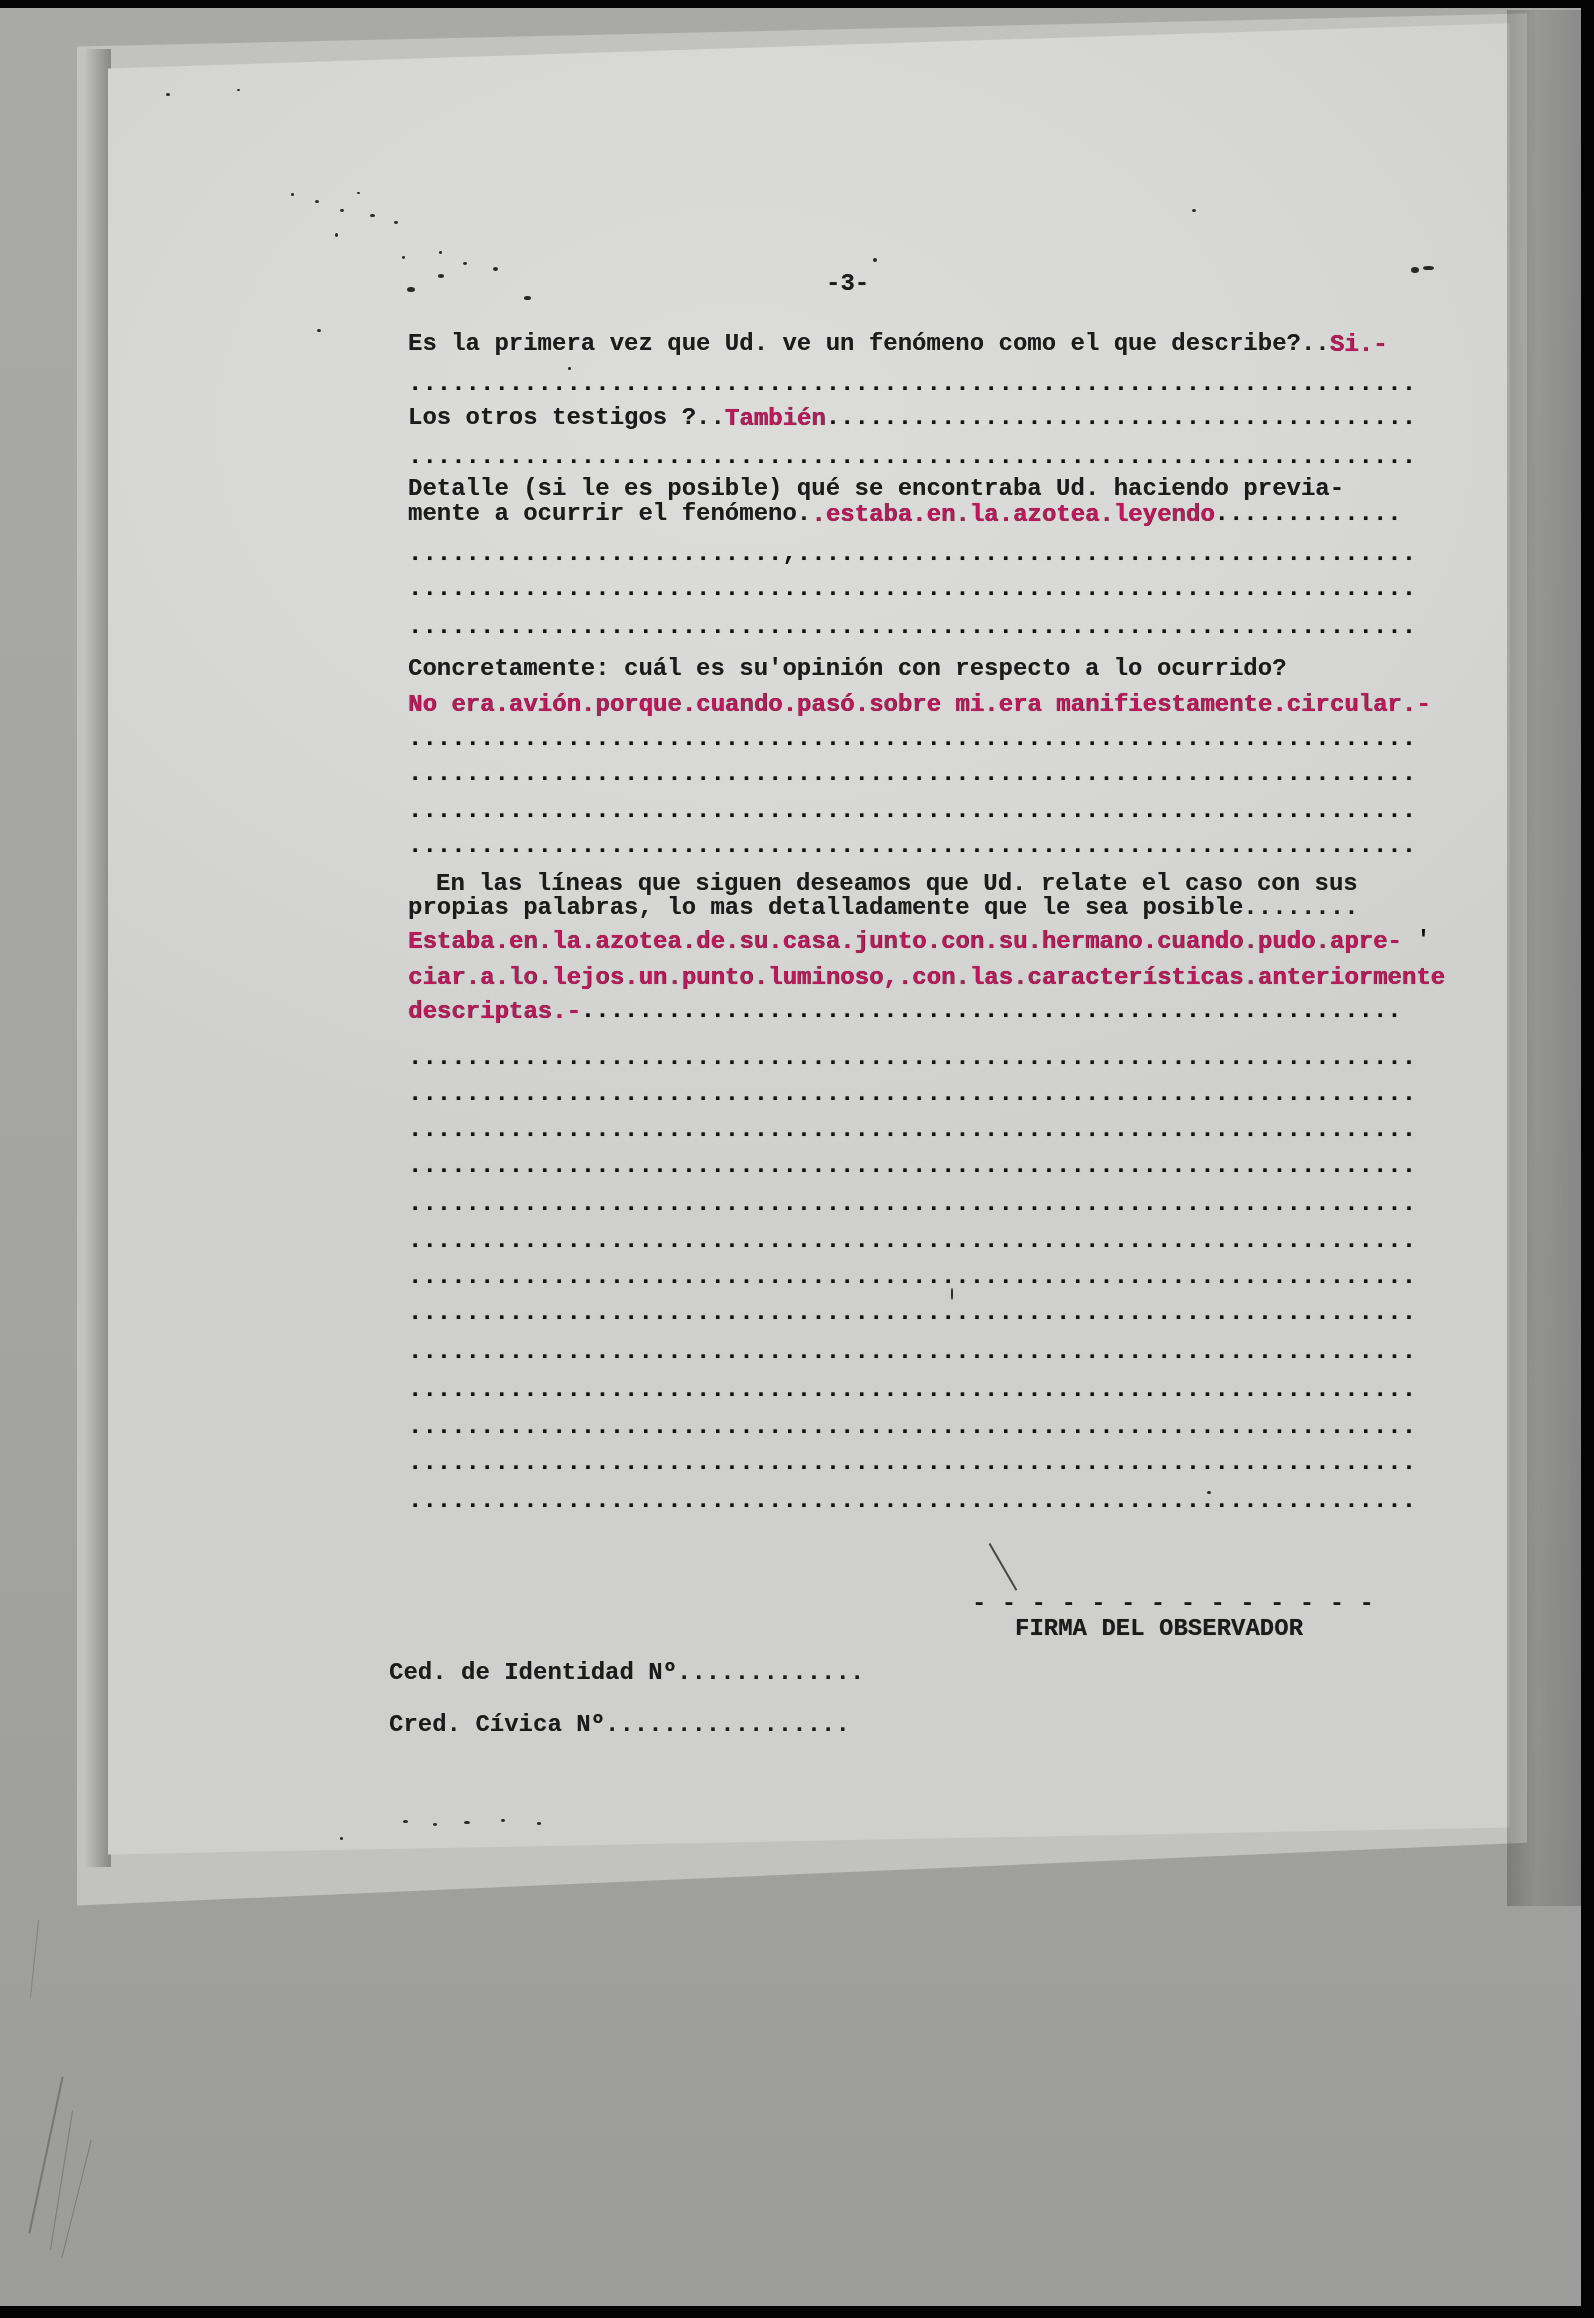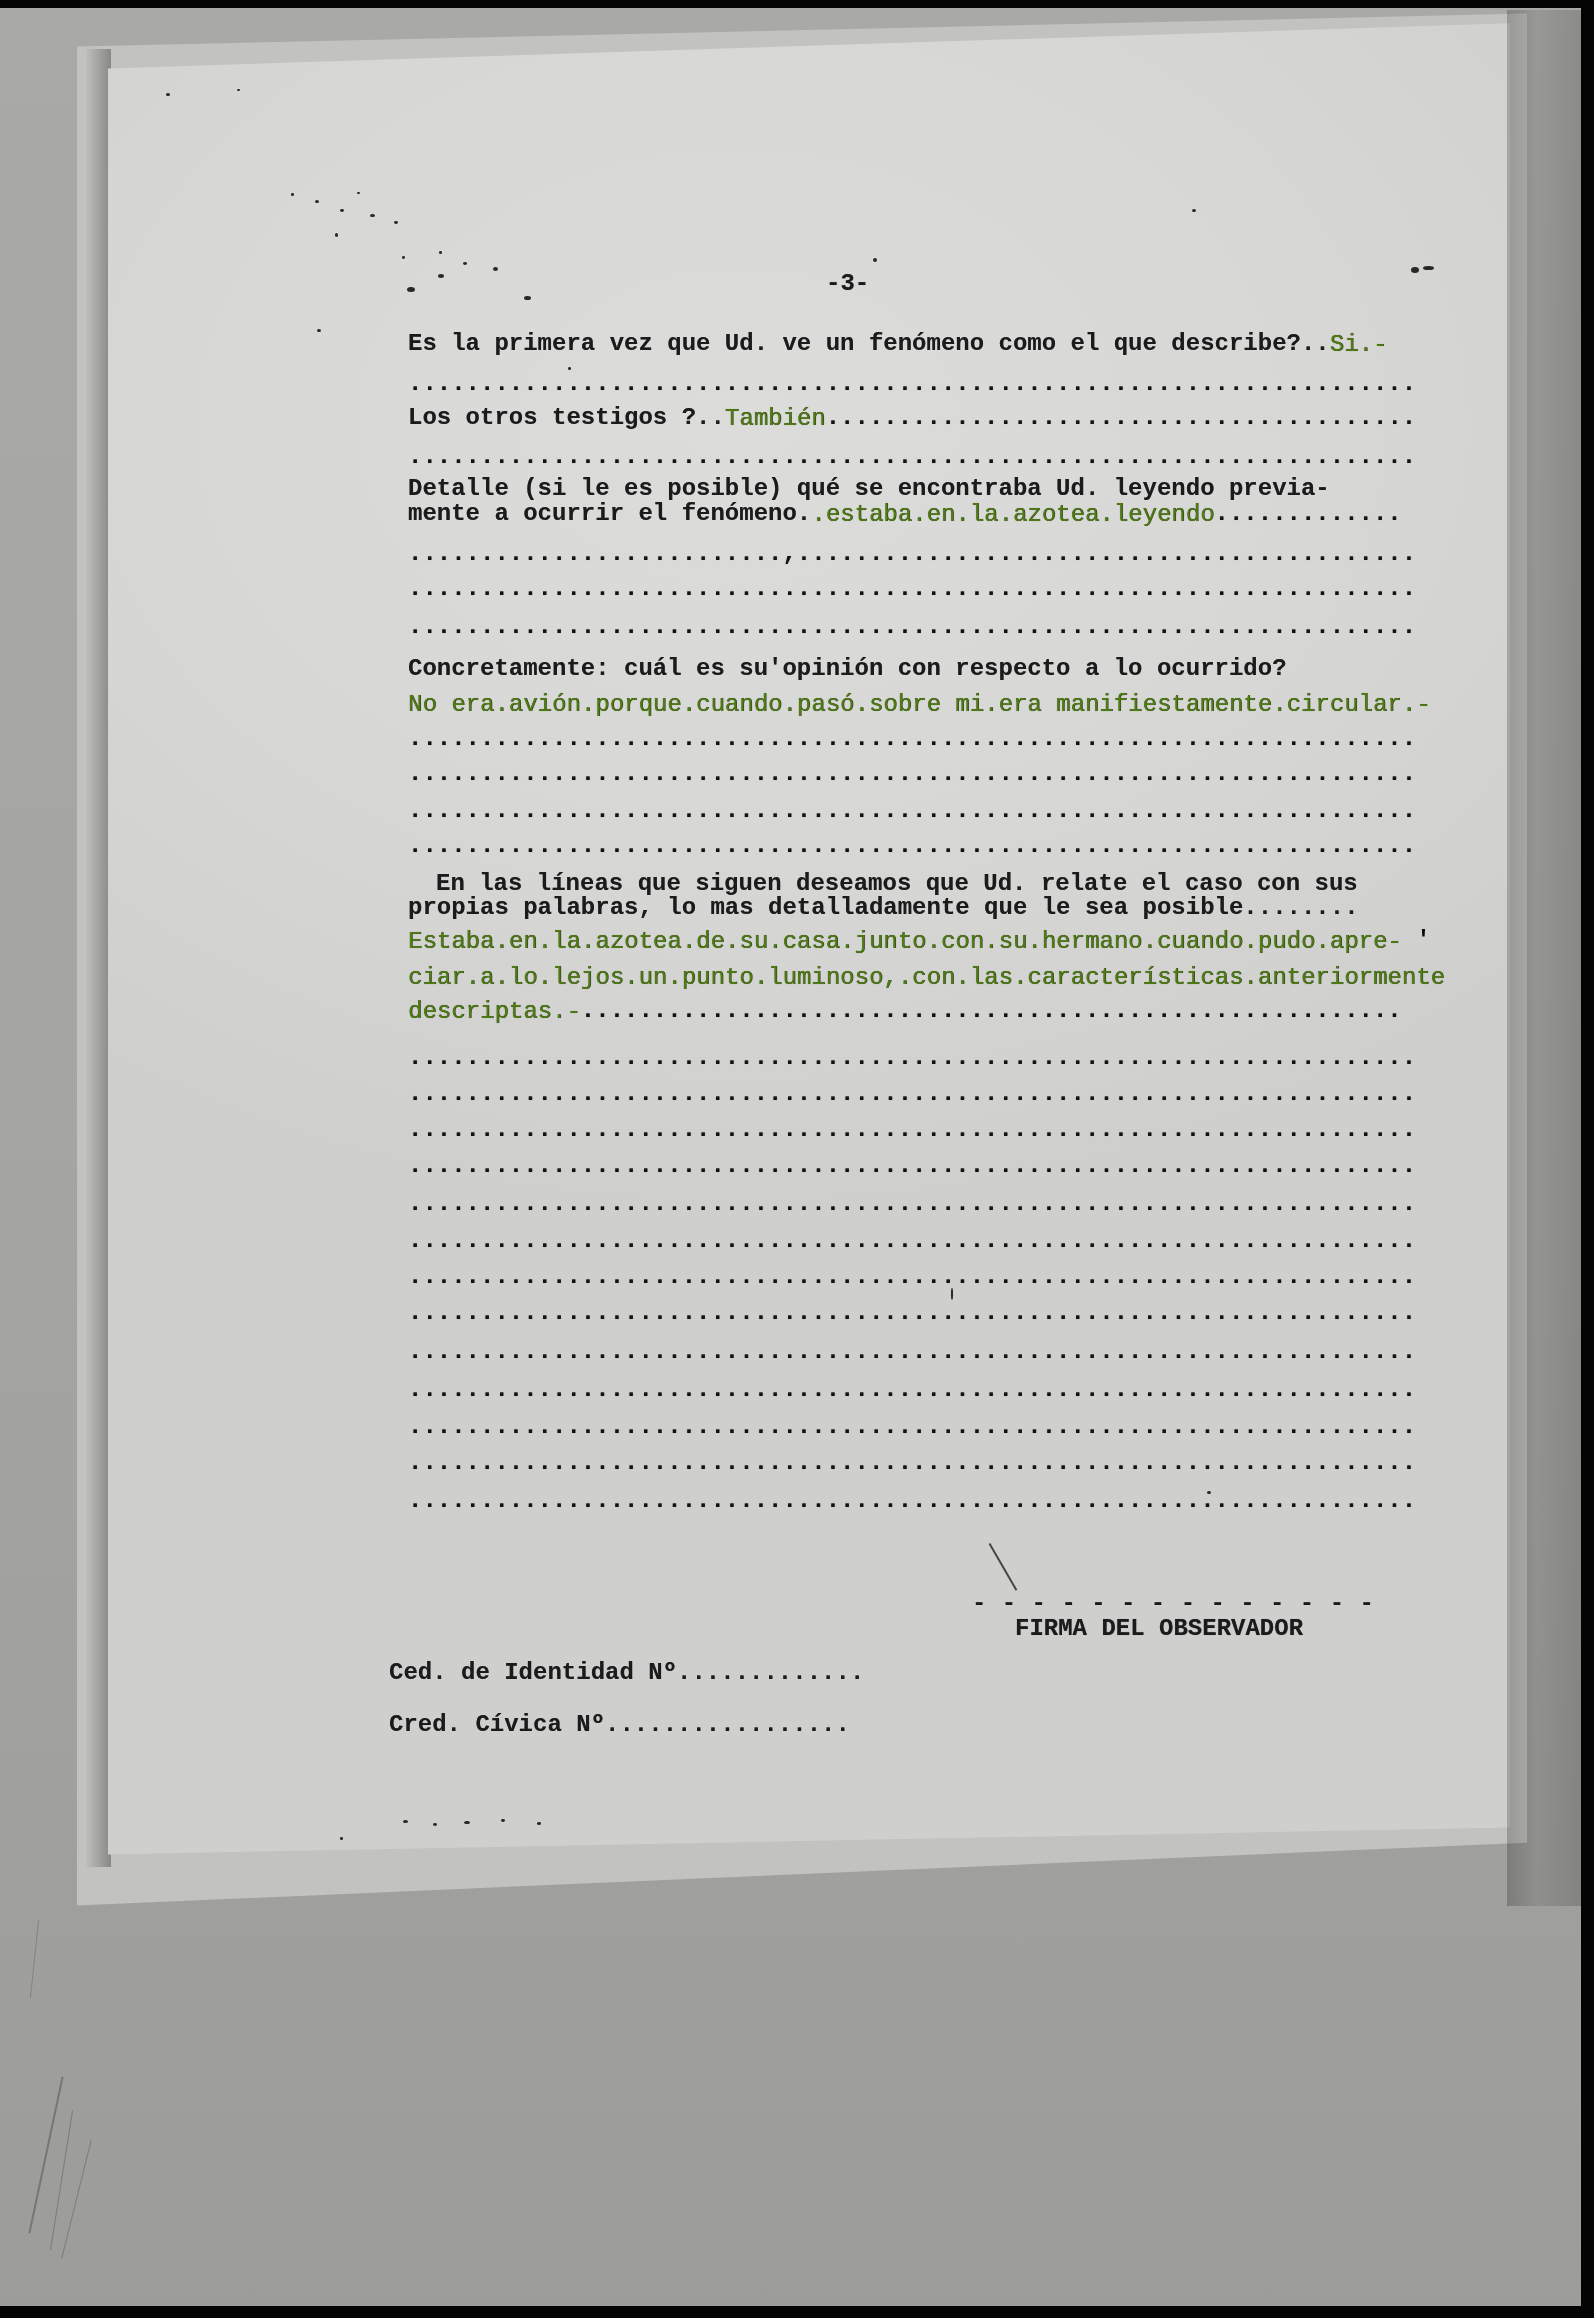--- a/index.html
+++ b/index.html
@@ -36,21 +36,21 @@
     background:linear-gradient(90deg,rgba(0,0,0,0.02),rgba(0,0,0,0.30));
   }
   
   .lines-layer{position:absolute;inset:0;filter:blur(0.2px);}
   .line{
     position:absolute;left:408px;height:28px;font-size:24px;line-height:27px;
     color:#1b1b1b;white-space:pre;
   }
   .q{font-weight:600;text-shadow:0 0 0.5px rgba(0,0,0,0.45);}
   .a{
-    font-weight:400;color:#4d7c0f;position:relative;top:1px;
+    font-weight:700;color:#be185d;position:relative;top:1px;
     text-shadow:0.5px 0 0 rgba(0,0,0,0.75),0 0 1px rgba(0,0,0,0.35);
   }
   .mark{font-weight:700;color:#0d0d0d;}
   .d{font-weight:700;color:#121212;text-shadow:0 0 0.7px rgba(0,0,0,0.5);}
   .pagenum{left:826px;top:270px;font-weight:700;text-shadow:0 0 0.7px rgba(0,0,0,0.5);}
   .sig-dash{left:972px;top:1590px;font-weight:700;letter-spacing:0.5px;}
   .sig-label{left:1015px;top:1615px;font-weight:700;text-shadow:0 0 0.7px rgba(0,0,0,0.55);}
   .footer-id{left:389px;top:1659px;font-weight:600;text-shadow:0 0 0.5px rgba(0,0,0,0.45);}
   .footer-civ{left:389px;top:1711px;font-weight:600;text-shadow:0 0 0.5px rgba(0,0,0,0.45);}
   
@@ -68,21 +68,21 @@
   <div class="paper"></div>
   <div class="right-shade"></div>
 
   <div class="lines-layer">
     <div class="line pagenum">-3-</div>
 
     <div class="line" style="top: 330px;"><span class="q">Es la primera vez que Ud. ve un fenómeno como el que describe?..</span><span class="a">Si.-</span></div>
       <div class="line" style="top: 370px;"><span class="d">......................................................................</span></div>
       <div class="line" style="top: 404px;"><span class="q">Los otros testigos ?..</span><span class="a">También</span><span class="d">.........................................</span></div>
       <div class="line" style="top: 443px;"><span class="d">......................................................................</span></div>
-      <div class="line" style="top: 475px;"><span class="q">Detalle (si le es posible) qué se encontraba Ud. leyendo previa-</span></div>
+      <div class="line" style="top: 475px;"><span class="q">Detalle (si le es posible) qué se encontraba Ud. haciendo previa-</span></div>
       <div class="line" style="top: 500px;"><span class="q">mente a ocurrir el fenómeno.</span><span class="a">.estaba.en.la.azotea.leyendo</span><span class="d">.............</span></div>
       <div class="line" style="top: 540px;"><span class="d">..........................,...........................................</span></div>
       <div class="line" style="top: 575px;"><span class="d">......................................................................</span></div>
       <div class="line" style="top: 613px;"><span class="d">......................................................................</span></div>
       <div class="line" style="top: 655px;"><span class="q">Concretamente: cuál es su'opinión con respecto a lo ocurrido?</span></div>
       <div class="line" style="top: 690px;"><span class="a">No era.avión.porque.cuando.pasó.sobre mi.era manifiestamente.circular.-</span></div>
       <div class="line" style="top: 725px;"><span class="d">......................................................................</span></div>
       <div class="line" style="top: 760px;"><span class="d">......................................................................</span></div>
       <div class="line" style="top: 797px;"><span class="d">......................................................................</span></div>
       <div class="line" style="top: 832px;"><span class="d">......................................................................</span></div>

